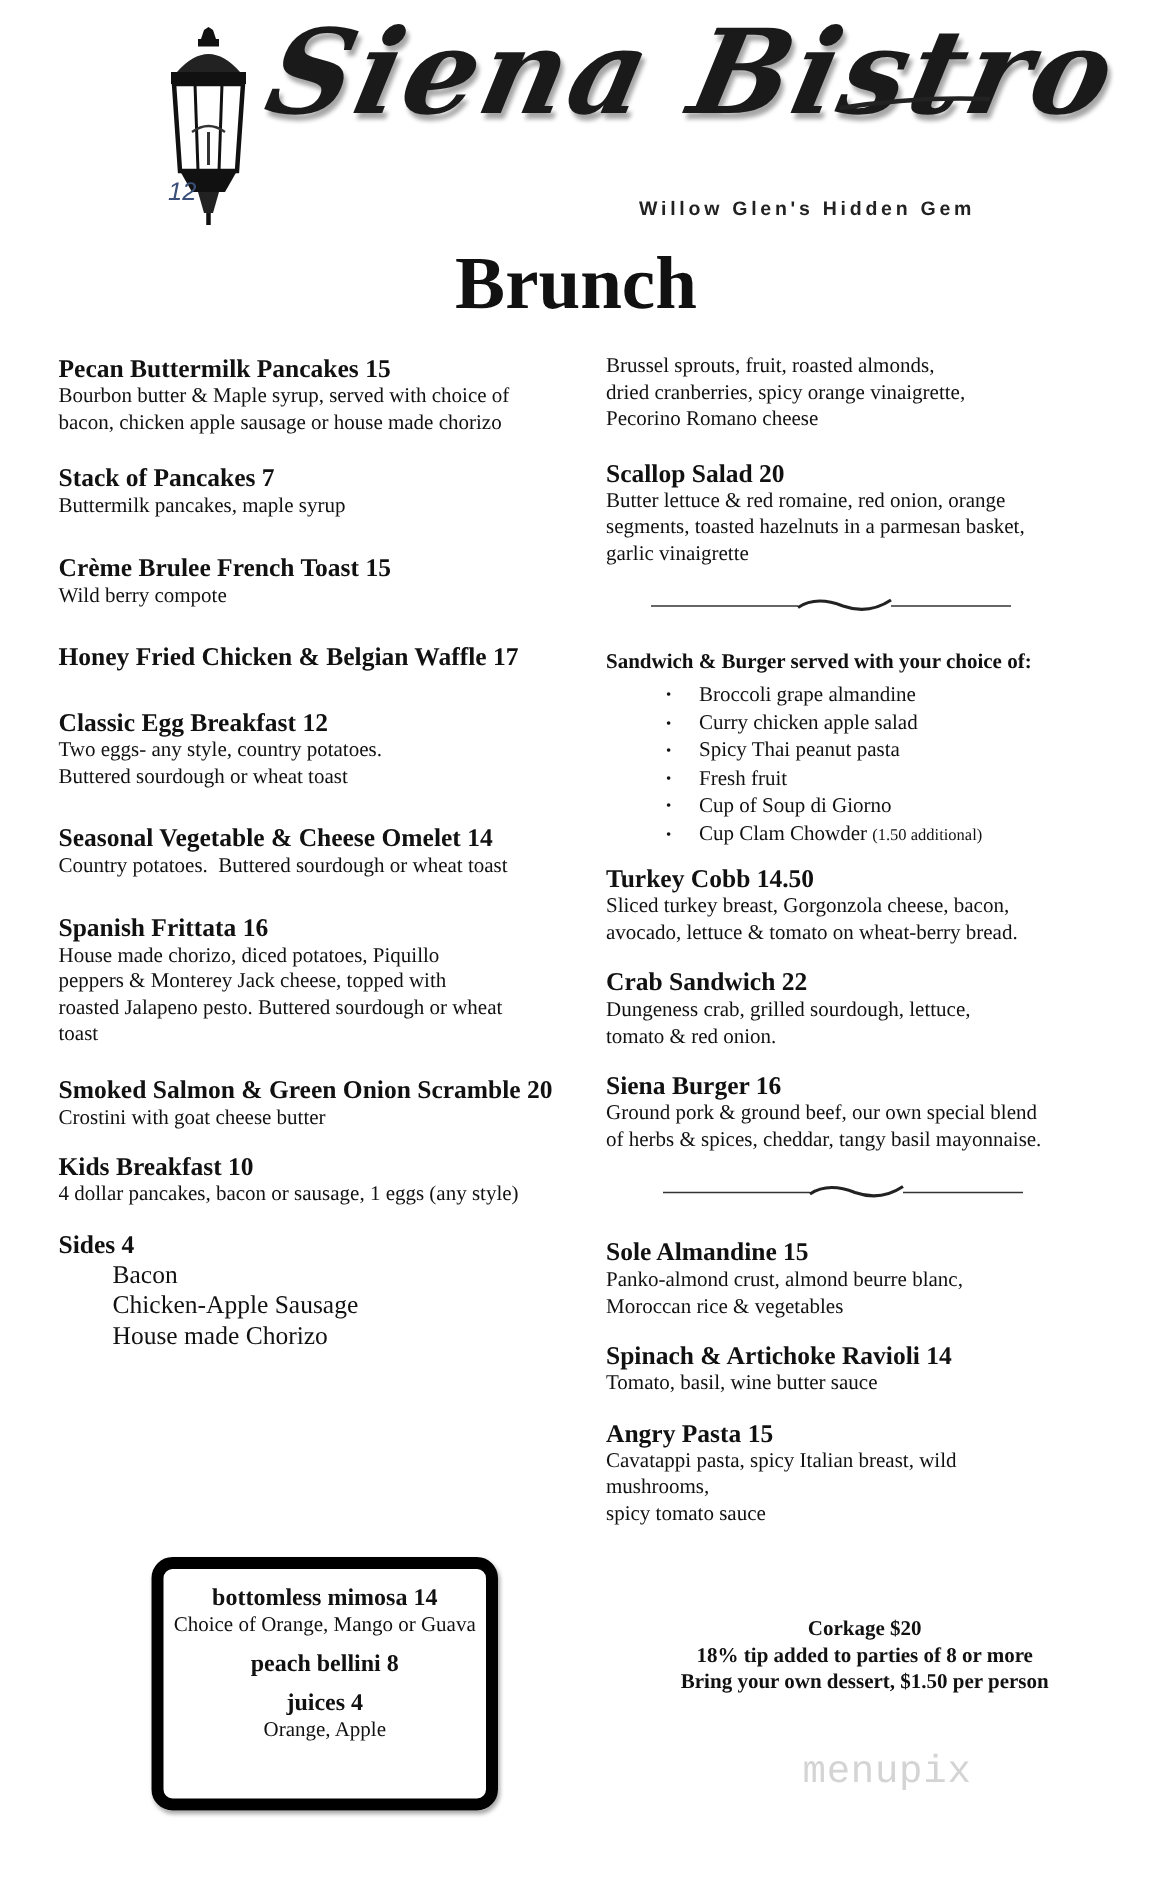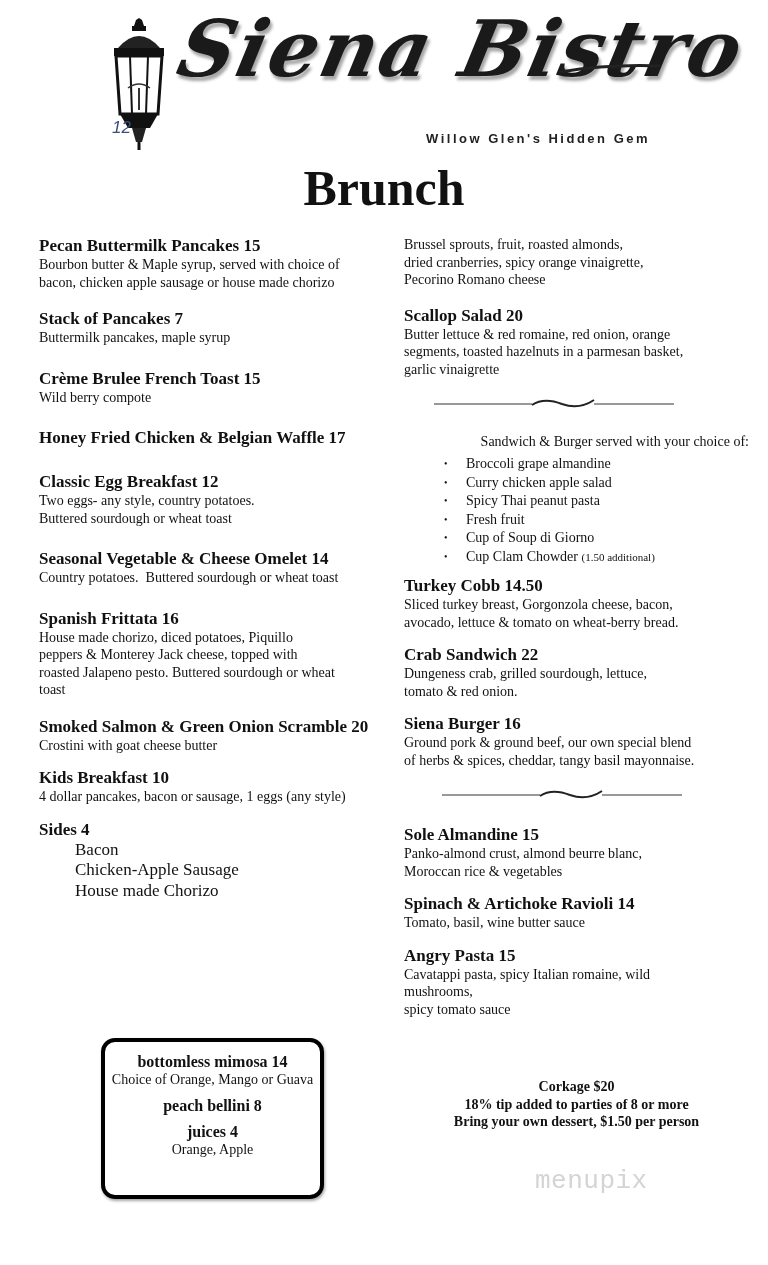--- a/index.html
+++ b/index.html
@@ -18,27 +18,27 @@
   .page-title { position:absolute; left:0; width:768px; top:160px; text-align:center;
                 font-size:50px; font-weight:bold; line-height:56px; }
   .col { position:absolute; top:236px; }
   .col-left { left:39px; width:345px; }
   .col-right { left:404px; width:345px; }
   .item { margin:0; }
   .item-title { font-weight:bold; font-size:17px; line-height:20px; }
   .item-desc { font-size:14px; line-height:17.5px; }
   .sides-list { font-size:17px; line-height:20.5px; padding-left:36px; }
   .divider { width:240px; height:14px; display:block; margin:0 auto; }
-  .sb-head { font-weight:normal; font-size:14px; line-height:18px;text-align:right; }
+  .sb-head { font-weight:bold; font-size:14px; line-height:18px; }
   .sb-list { list-style:none; margin:4px 0 0 0; padding:0; }
   .sb-list li { font-size:14px; line-height:18.5px; position:relative; padding-left:62px; }
   .sb-list li .bullet { position:absolute; left:40px; top:0; font-size:10px; }
   .sb-note { font-size:11px; }
   .drinks { position:absolute; left:101px; top:1038px; width:215px; height:153px;
-            border:4px solid #000000; border-radius:14px; box-shadow:1px 2px 3px rgba(0,0,0,0.35);
+            border:8px solid #000000; border-radius:14px; box-shadow:1px 2px 3px rgba(0,0,0,0.35);
             text-align:center; }
   .drink-title { font-weight:bold; font-size:16px; line-height:20px; }
   .drink-desc { font-size:14px; line-height:16px; white-space:nowrap; margin:0 -8px; }
   .footer-notes { position:absolute; left:404px; top:1078px; width:345px; text-align:center;
                   font-weight:bold; font-size:14px; line-height:17.5px; }
   .watermark { position:absolute; left:535px; top:1166px; font-family:Liberation Mono, monospace;
                font-size:26px; color:#d4d4d4; letter-spacing:0.5px; }
 </style>
 </head>
 <body>
@@ -184,21 +184,21 @@
     <div class="item-title">Sole Almandine 15</div>
     <div class="item-desc">Panko-almond crust, almond beurre blanc,</div>
     <div class="item-desc">Moroccan rice &amp; vegetables</div>
   </div>
   <div class="item" style="margin-bottom:14px;">
     <div class="item-title">Spinach &amp; Artichoke Ravioli 14</div>
     <div class="item-desc">Tomato, basil, wine butter sauce</div>
   </div>
   <div class="item">
     <div class="item-title">Angry Pasta 15</div>
-    <div class="item-desc">Cavatappi pasta, spicy Italian romaine, wild</div>
+    <div class="item-desc">Cavatappi pasta, spicy Italian breast, wild</div>
     <div class="item-desc">mushrooms,</div>
     <div class="item-desc">spicy tomato sauce</div>
   </div>
 </div>
 
 <div class="footer-notes">
   <div>Corkage $20</div>
   <div>18% tip added to parties of 8 or more</div>
   <div>Bring your own dessert, $1.50 per person</div>
 </div>

